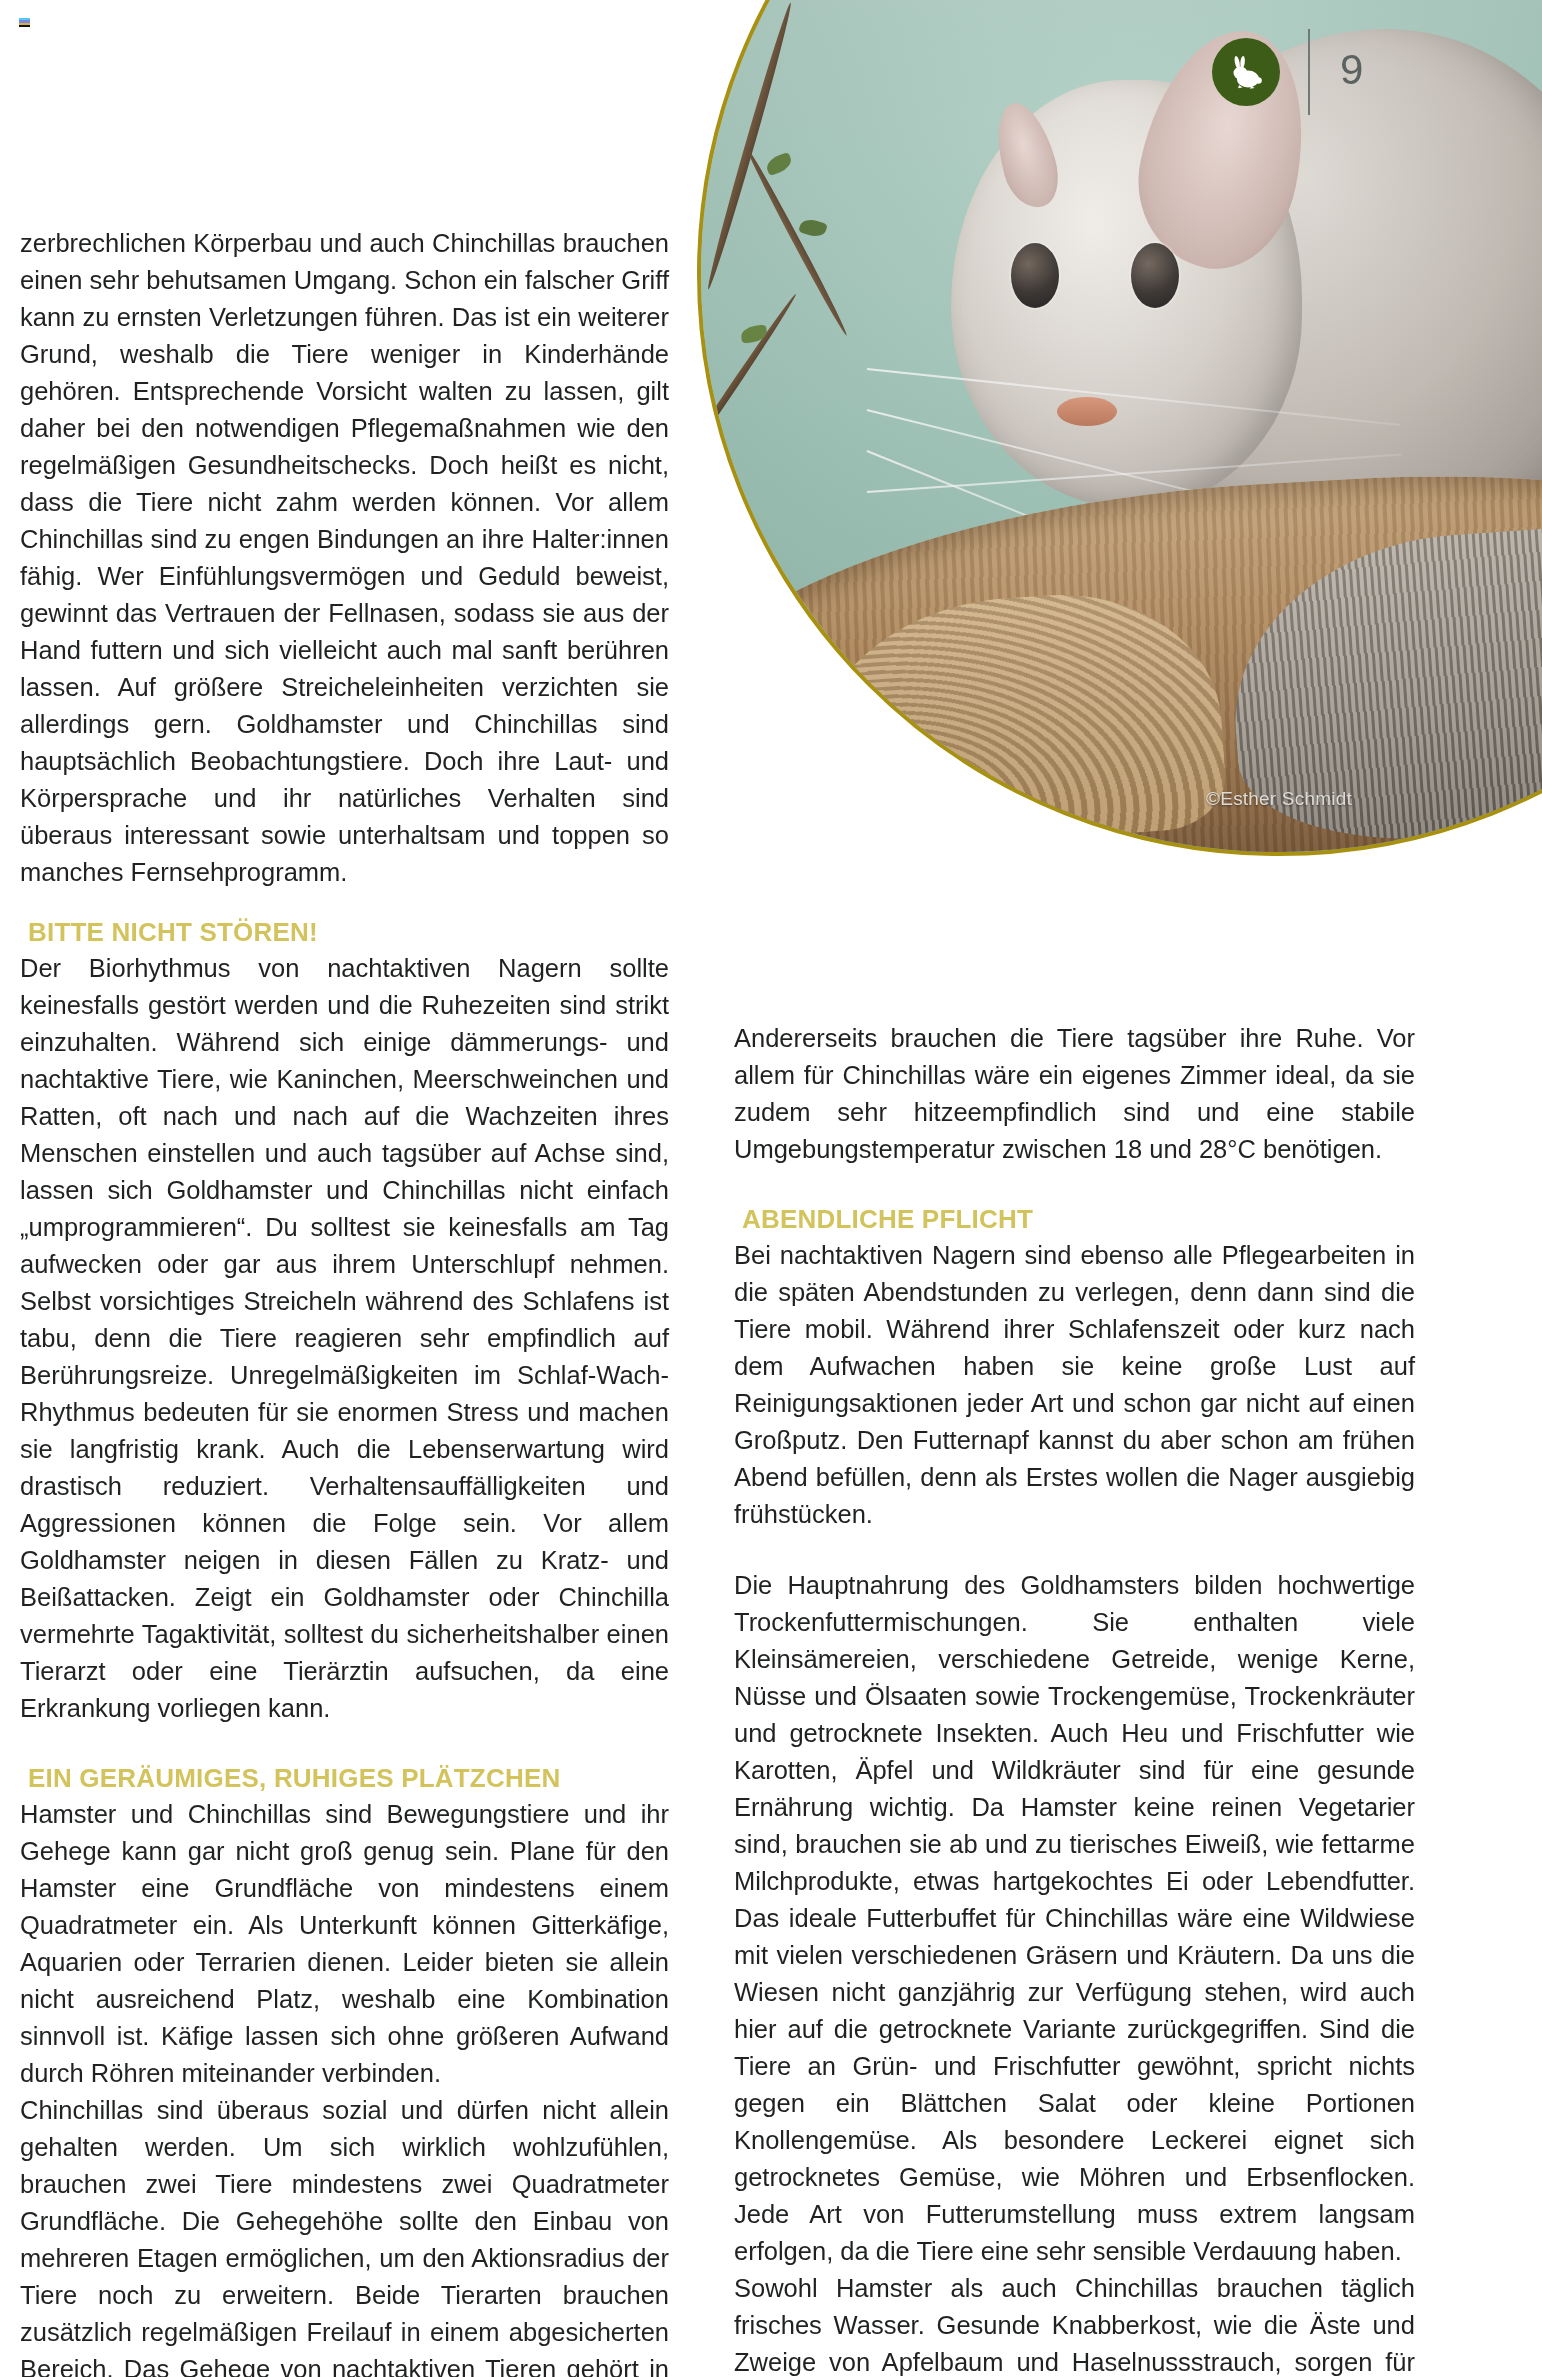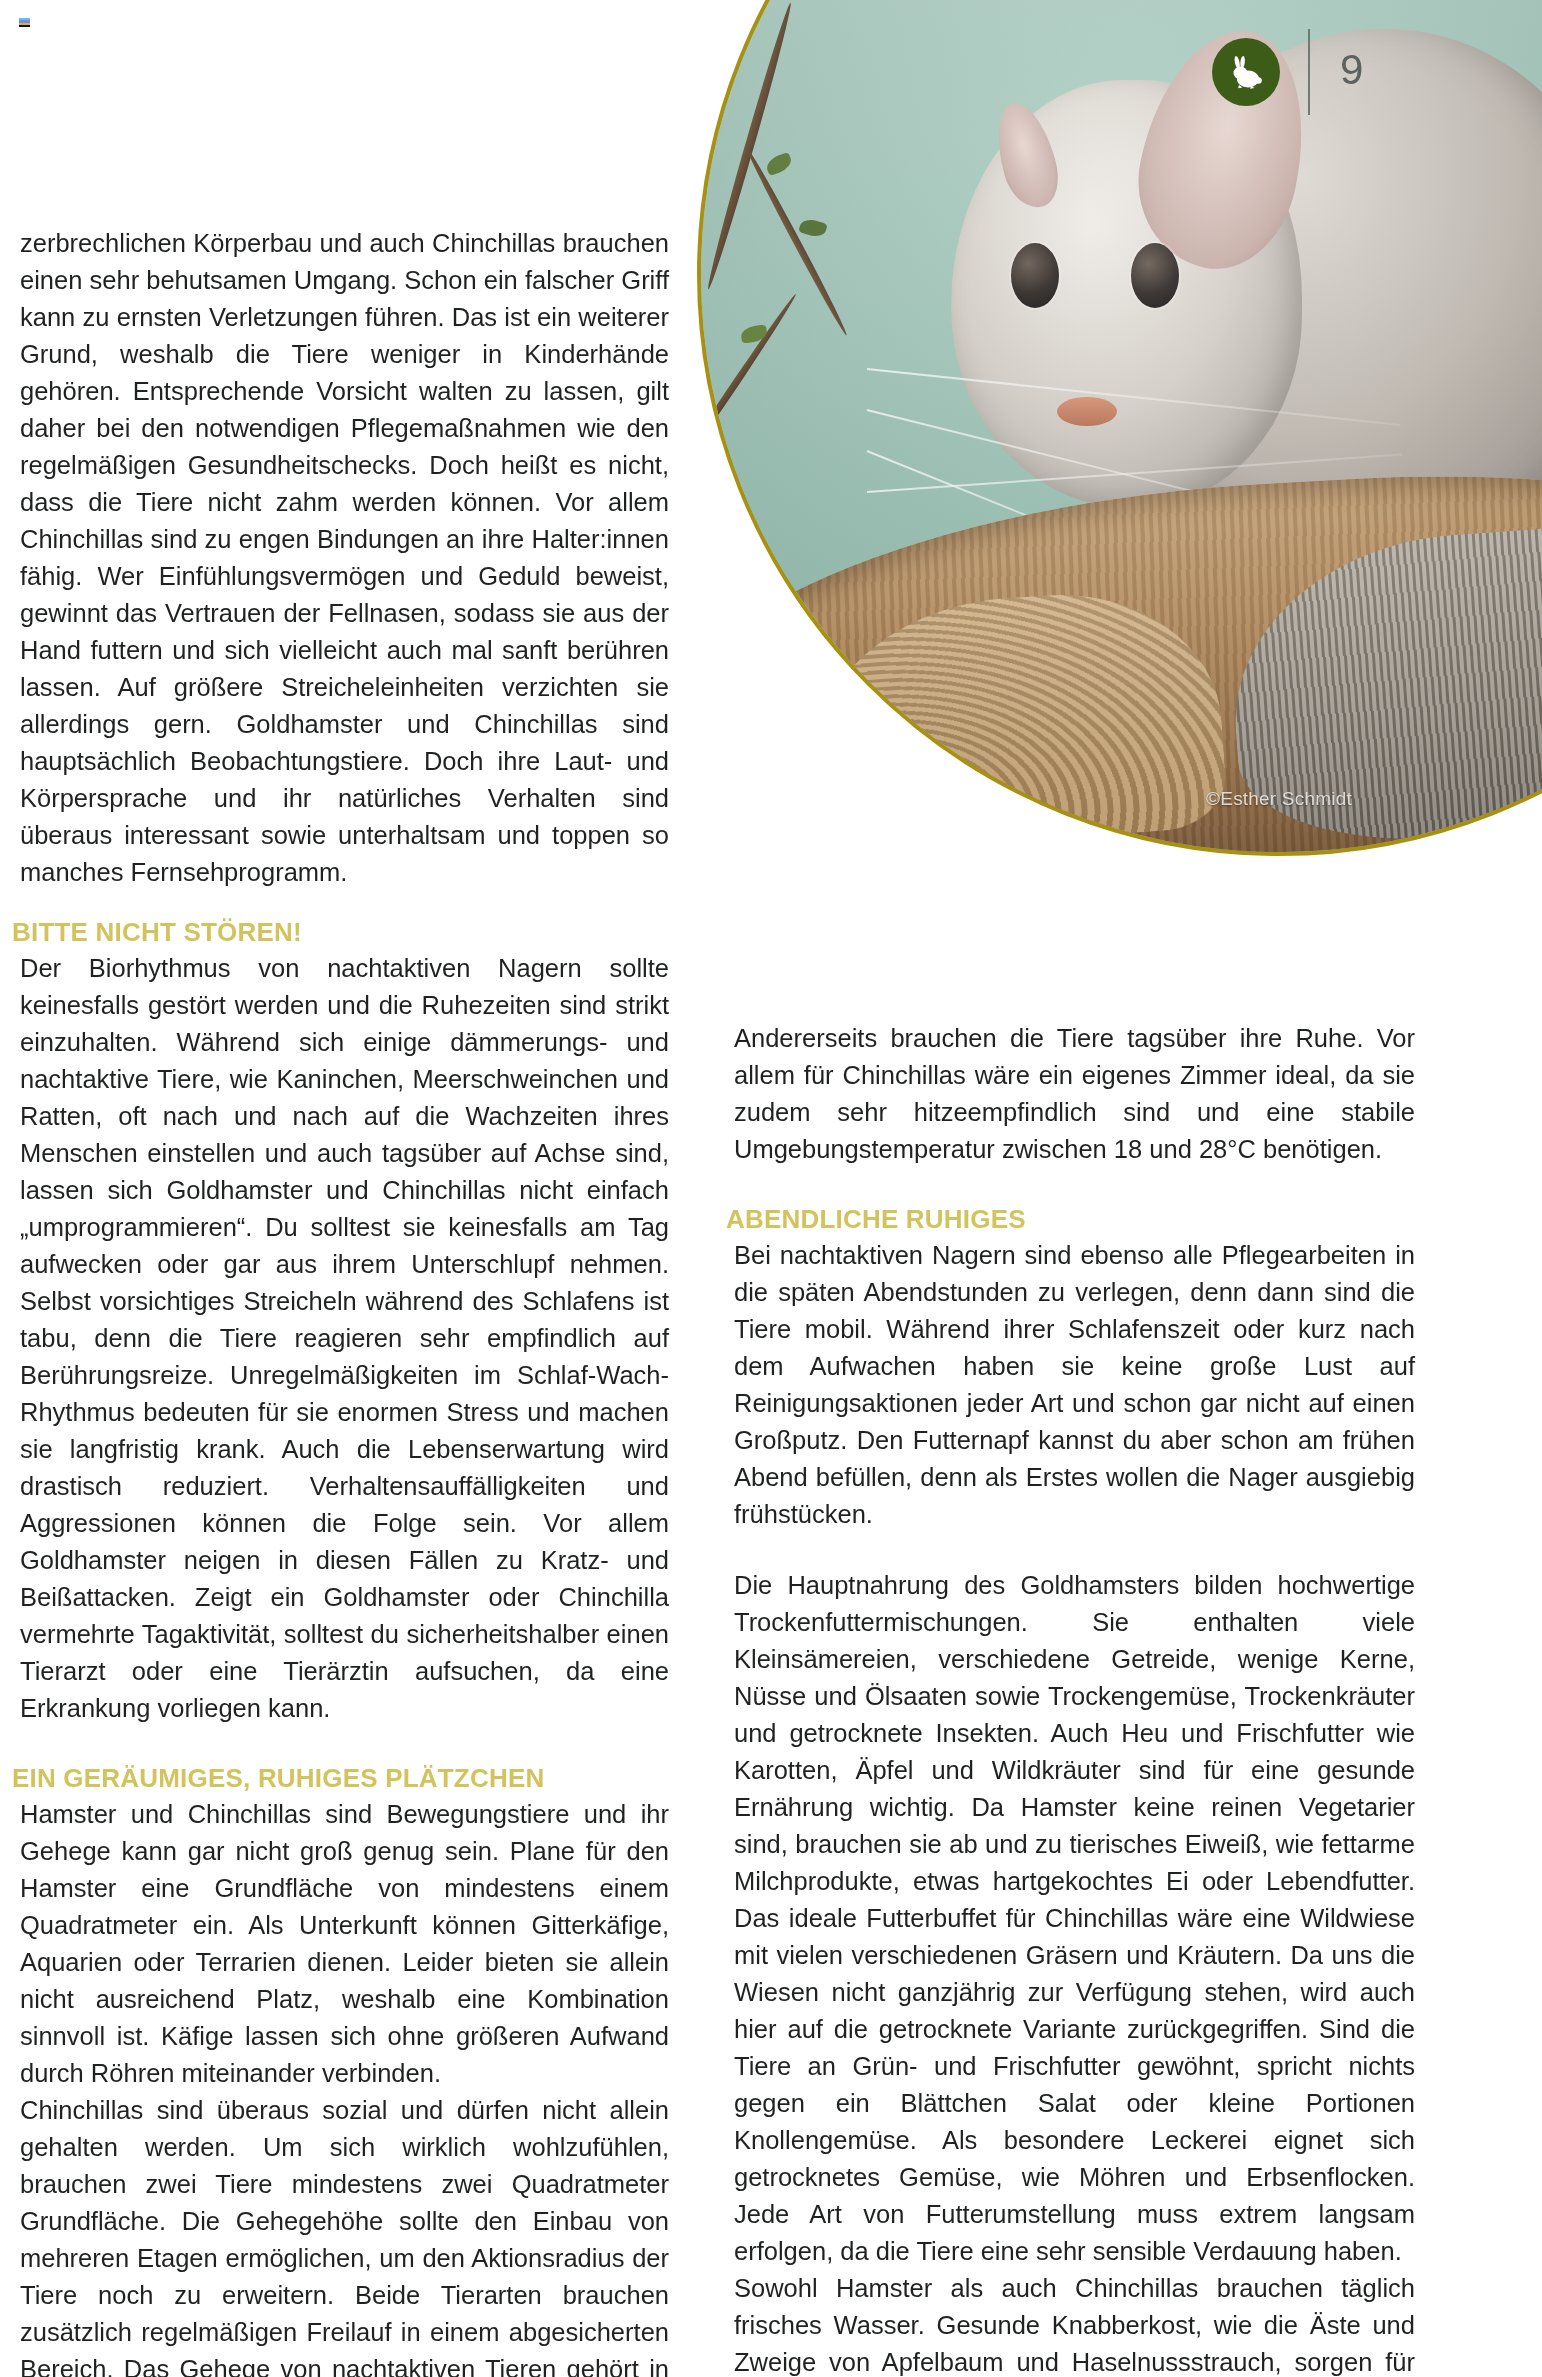--- a/index.html
+++ b/index.html
@@ -265,21 +265,21 @@
     top: 915px;
     width: 657px;
   }
   .col-right {
     left: 726px;
     top: 1020px;
     width: 689px;
   }
 
   h2.section {
-    margin: 0 0 1px 0;
+    margin: 0 0 1px 16px;
     font-size: 26px;
     line-height: 34px;
     font-weight: bold;
     color: #d3c35c;
     letter-spacing: 0.2px;
     text-align: left;
   }
   .spacer { height: 34px; }
 </style>
 </head>
@@ -361,21 +361,21 @@
     <p>Der Biorhythmus von nachtaktiven Nagern sollte keinesfalls gestört werden und die Ruhezeiten sind strikt einzuhalten. Während sich einige dämmerungs- und nachtaktive Tiere, wie Kaninchen, Meerschweinchen und Ratten, oft nach und nach auf die Wachzeiten ihres Menschen einstellen und auch tagsüber auf Achse sind, lassen sich Goldhamster und Chinchillas nicht einfach „umprogrammieren“. Du solltest sie keinesfalls am Tag aufwecken oder gar aus ihrem Unterschlupf nehmen. Selbst vorsichtiges Streicheln während des Schlafens ist tabu, denn die Tiere reagieren sehr empfindlich auf Berührungsreize. Unregelmäßigkeiten im Schlaf-Wach-Rhythmus bedeuten für sie enormen Stress und machen sie langfristig krank. Auch die Lebenserwartung wird drastisch reduziert. Verhaltensauffälligkeiten und Aggressionen können die Folge sein. Vor allem Goldhamster neigen in diesen Fällen zu Kratz- und Beißattacken. Zeigt ein Goldhamster oder Chinchilla vermehrte Tagaktivität, solltest du sicherheitshalber einen Tierarzt oder eine Tierärztin aufsuchen, da eine Erkrankung vorliegen kann.</p>
     <div class="spacer"></div>
     <h2 class="section">EIN GERÄUMIGES, RUHIGES PLÄTZCHEN</h2>
     <p>Hamster und Chinchillas sind Bewegungstiere und ihr Gehege kann gar nicht groß genug sein. Plane für den Hamster eine Grundfläche von mindestens einem Quadratmeter ein. Als Unterkunft können Gitterkäfige, Aquarien oder Terrarien dienen. Leider bieten sie allein nicht ausreichend Platz, weshalb eine Kombination sinnvoll ist. Käfige lassen sich ohne größeren Aufwand durch Röhren miteinander verbinden.</p>
     <p>Chinchillas sind überaus sozial und dürfen nicht allein gehalten werden. Um sich wirklich wohlzufühlen, brauchen zwei Tiere mindestens zwei Quadratmeter Grundfläche. Die Gehegehöhe sollte den Einbau von mehreren Etagen ermöglichen, um den Aktionsradius der Tiere noch zu erweitern. Beide Tierarten brauchen zusätzlich regelmäßigen Freilauf in einem abgesicherten Bereich. Das Gehege von nachtaktiven Tieren gehört in einen Raum mit Fenster, damit ein natürlicher Tag-Nacht-Rhythmus gegeben ist. Der beste Standort ist eine geschützte, dunkle und gut belüftete Ecke ohne Zugluft. Aufgrund der Geräuschkulisse, die von nachtaktiven Nagern ausgeht, solltest du das Gehege nicht in der Nähe von Schlafzimmern platzieren.</p>
   </div>
 
   <div class="col col-right">
     <p>Andererseits brauchen die Tiere tagsüber ihre Ruhe. Vor allem für Chinchillas wäre ein eigenes Zimmer ideal, da sie zudem sehr hitzeempfindlich sind und eine stabile Umgebungstemperatur zwischen 18 und 28°C benötigen.</p>
     <div class="spacer"></div>
-    <h2 class="section">ABENDLICHE RUHIGES</h2>
+    <h2 class="section">ABENDLICHE PFLICHT</h2>
     <p>Bei nachtaktiven Nagern sind ebenso alle Pflegearbeiten in die späten Abendstunden zu verlegen, denn dann sind die Tiere mobil. Während ihrer Schlafenszeit oder kurz nach dem Aufwachen haben sie keine große Lust auf Reinigungsaktionen jeder Art und schon gar nicht auf einen Großputz. Den Futternapf kannst du aber schon am frühen Abend befüllen, denn als Erstes wollen die Nager ausgiebig frühstücken.</p>
     <div class="spacer"></div>
     <p>Die Hauptnahrung des Goldhamsters bilden hochwertige Trockenfuttermischungen. Sie enthalten viele Kleinsämereien, verschiedene Getreide, wenige Kerne, Nüsse und Ölsaaten sowie Trockengemüse, Trockenkräuter und getrocknete Insekten. Auch Heu und Frischfutter wie Karotten, Äpfel und Wildkräuter sind für eine gesunde Ernährung wichtig. Da Hamster keine reinen Vegetarier sind, brauchen sie ab und zu tierisches Eiweiß, wie fettarme Milchprodukte, etwas hartgekochtes Ei oder Lebendfutter. Das ideale Futterbuffet für Chinchillas wäre eine Wildwiese mit vielen verschiedenen Gräsern und Kräutern. Da uns die Wiesen nicht ganzjährig zur Verfügung stehen, wird auch hier auf die getrocknete Variante zurückgegriffen. Sind die Tiere an Grün- und Frischfutter gewöhnt, spricht nichts gegen ein Blättchen Salat oder kleine Portionen Knollengemüse. Als besondere Leckerei eignet sich getrocknetes Gemüse, wie Möhren und Erbsenflocken. Jede Art von Futterumstellung muss extrem langsam erfolgen, da die Tiere eine sehr sensible Verdauung haben.</p>
     <p>Sowohl Hamster als auch Chinchillas brauchen täglich frisches Wasser. Gesunde Knabberkost, wie die Äste und Zweige von Apfelbaum und Haselnussstrauch, sorgen für den nötigen Zahnabrieb und dürfen auf keinem Nagertisch fehlen.</p>
 
   </div>
 
 </div>
 
 

